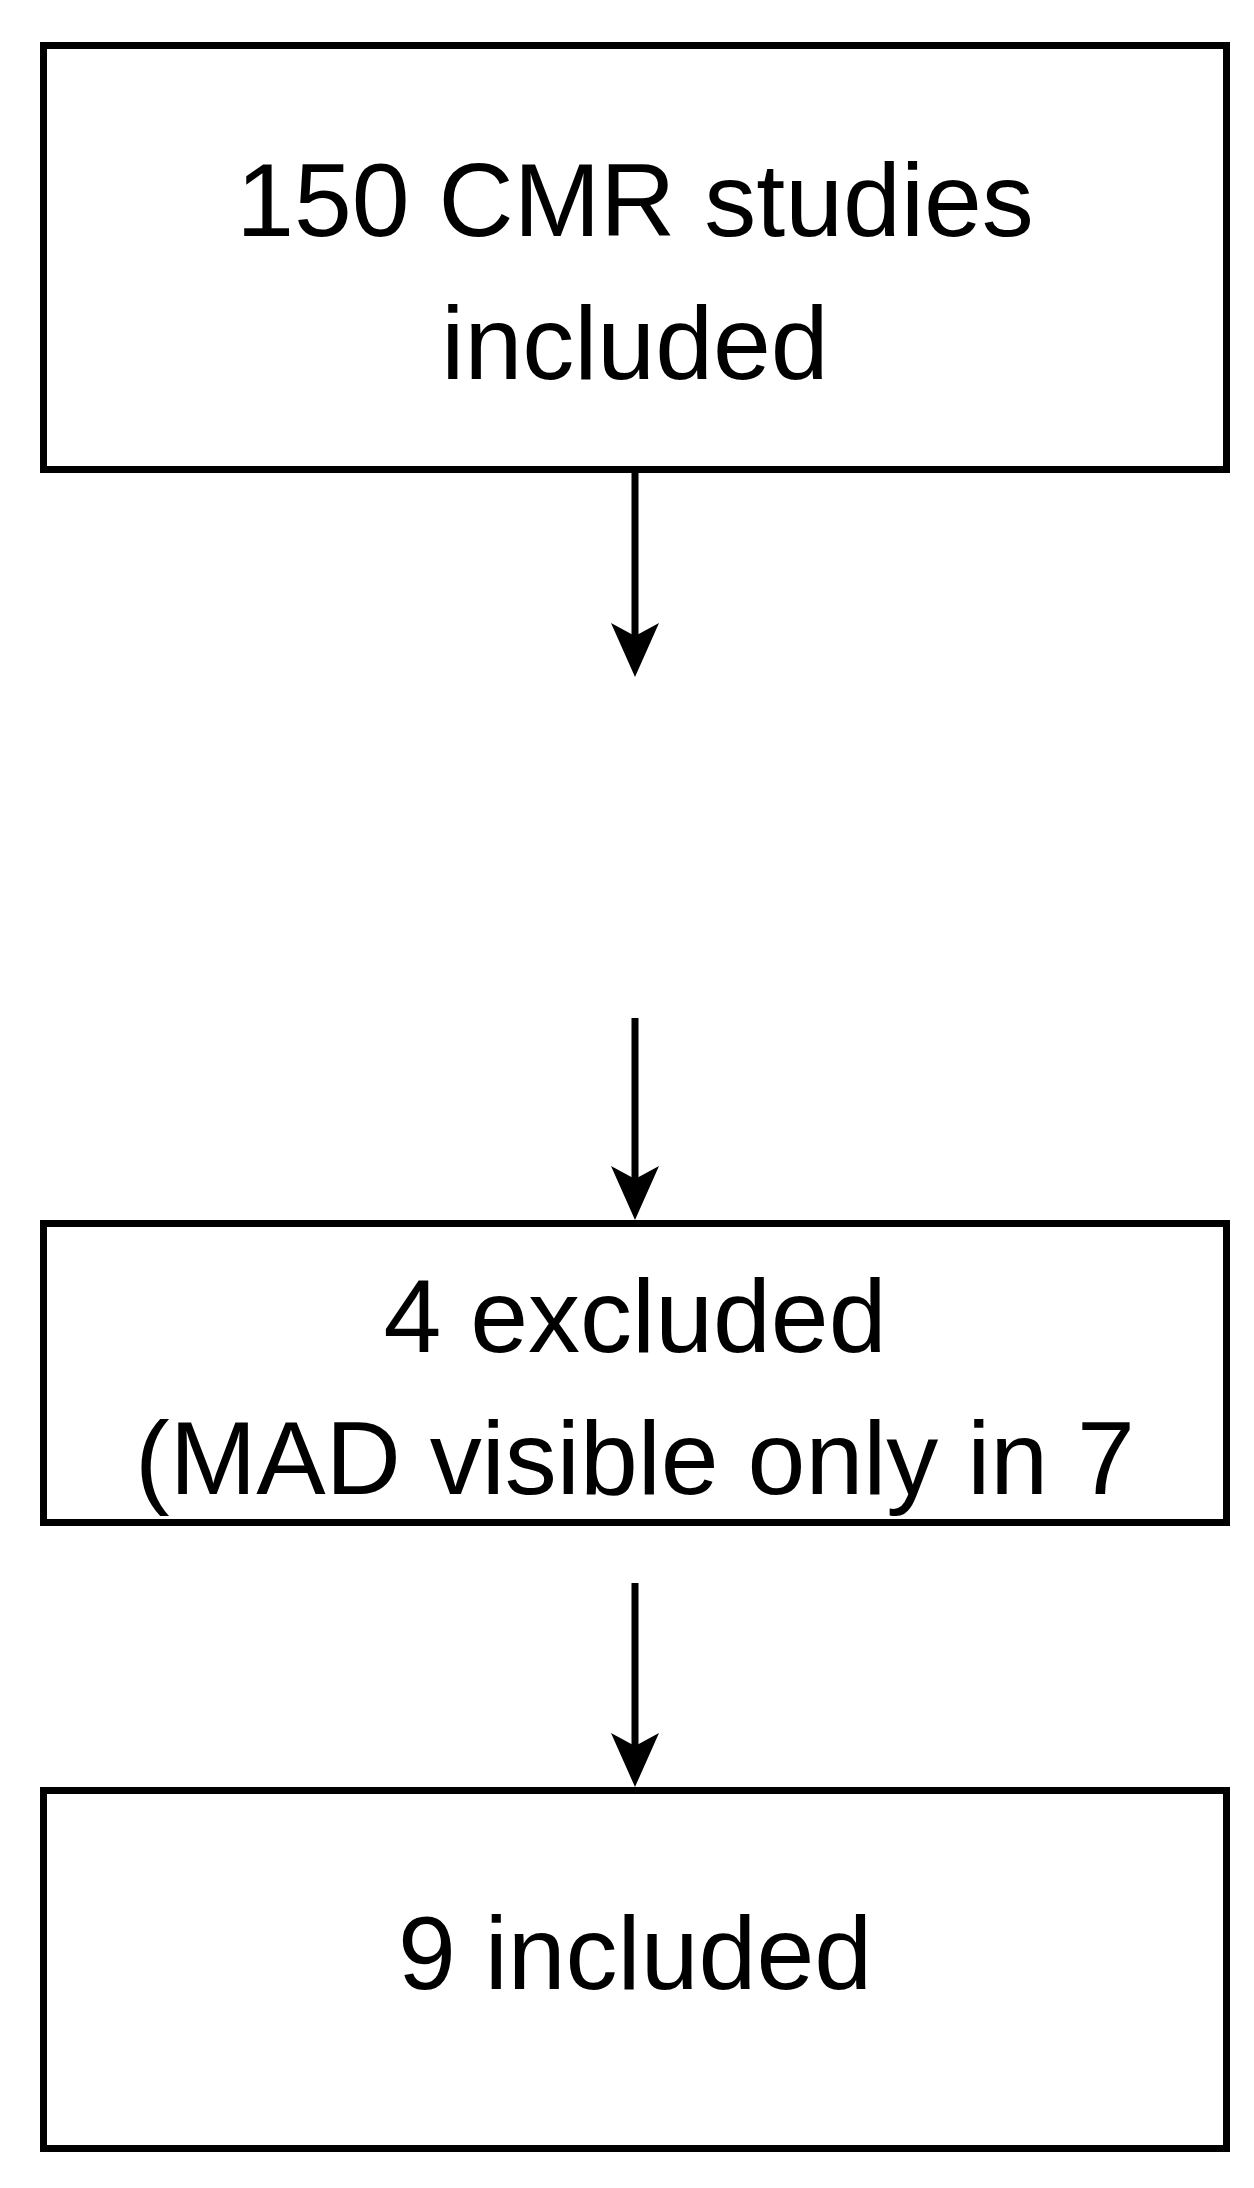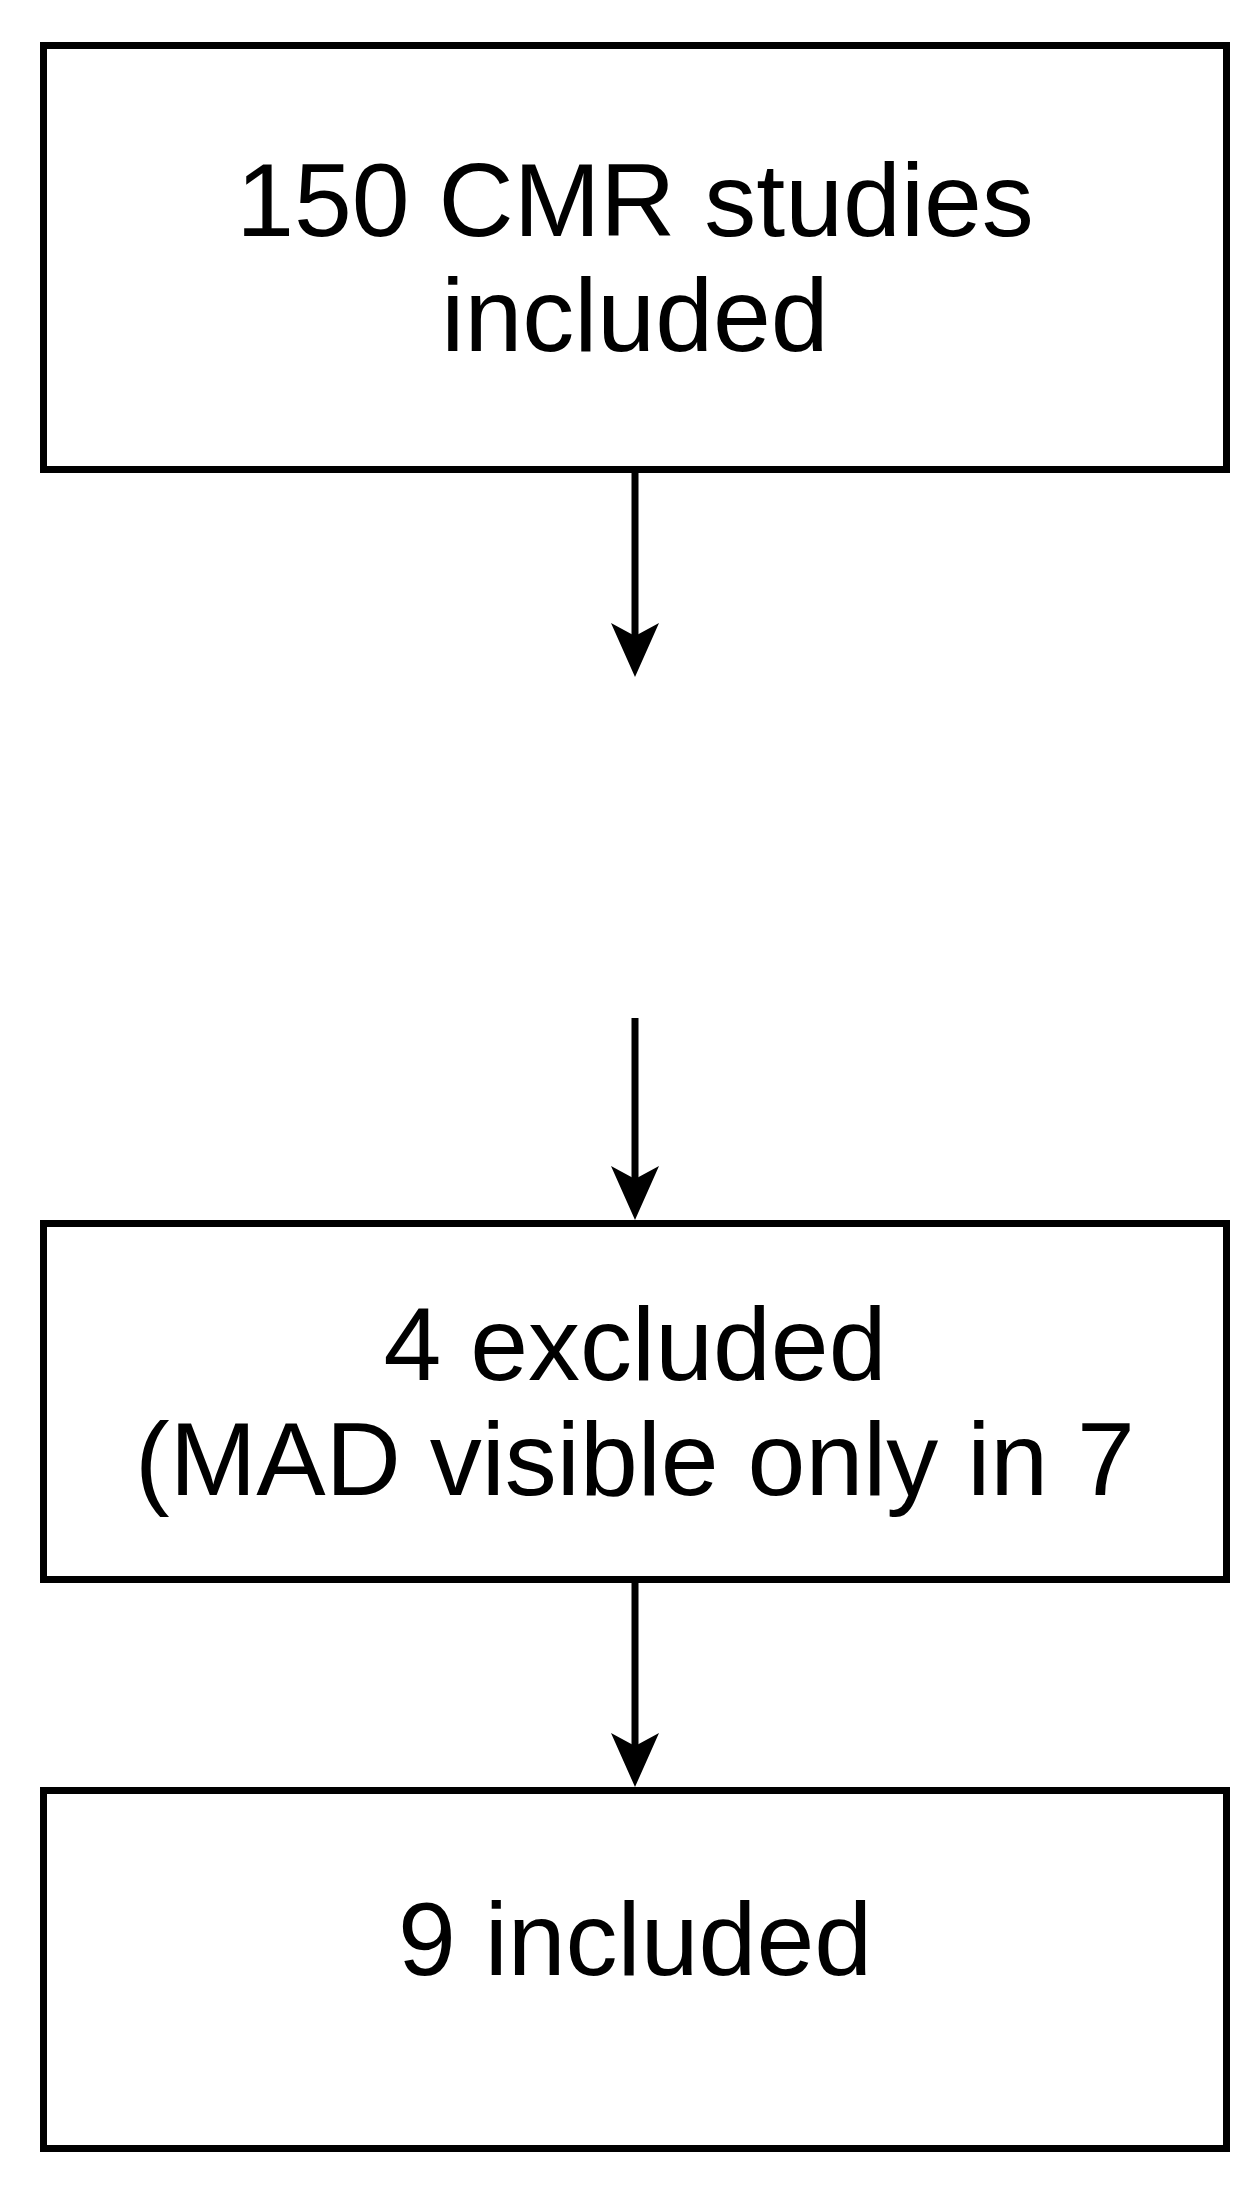--- a/index.html
+++ b/index.html
@@ -28,25 +28,25 @@
     justify-content: center;
     text-align: center;
   }
   .node-text {
     font-size: 104px;
     line-height: 1.1;
     font-weight: 400;
     letter-spacing: 0px;
     color: #000000;
   }
-  .node-text .line { display: block; white-space: nowrap; }
+  .node-text .line { display: block; white-space: nowrap; margin-top: 28px; }
 
   .node-1 { top: 42px;   height: 431px; }
   .node-2 { top: 677px;  height: 341px; padding-bottom: 34px; }
-  .node-3 { top: 1220px; height: 363px; }
+  .node-3 { top: 1220px; height: 306px; }
   .node-4 { top: 1787px; height: 365px; padding-bottom: 60px; align-items: center; }
 
   .arrow {
     position: absolute;
     left: 595px; 
     width: 80px;
   }
   .arrow svg { display: block; }
   .arrow-1 { top: 473px;  height: 204px; }
   .arrow-2 { top: 1018px; height: 202px; }

